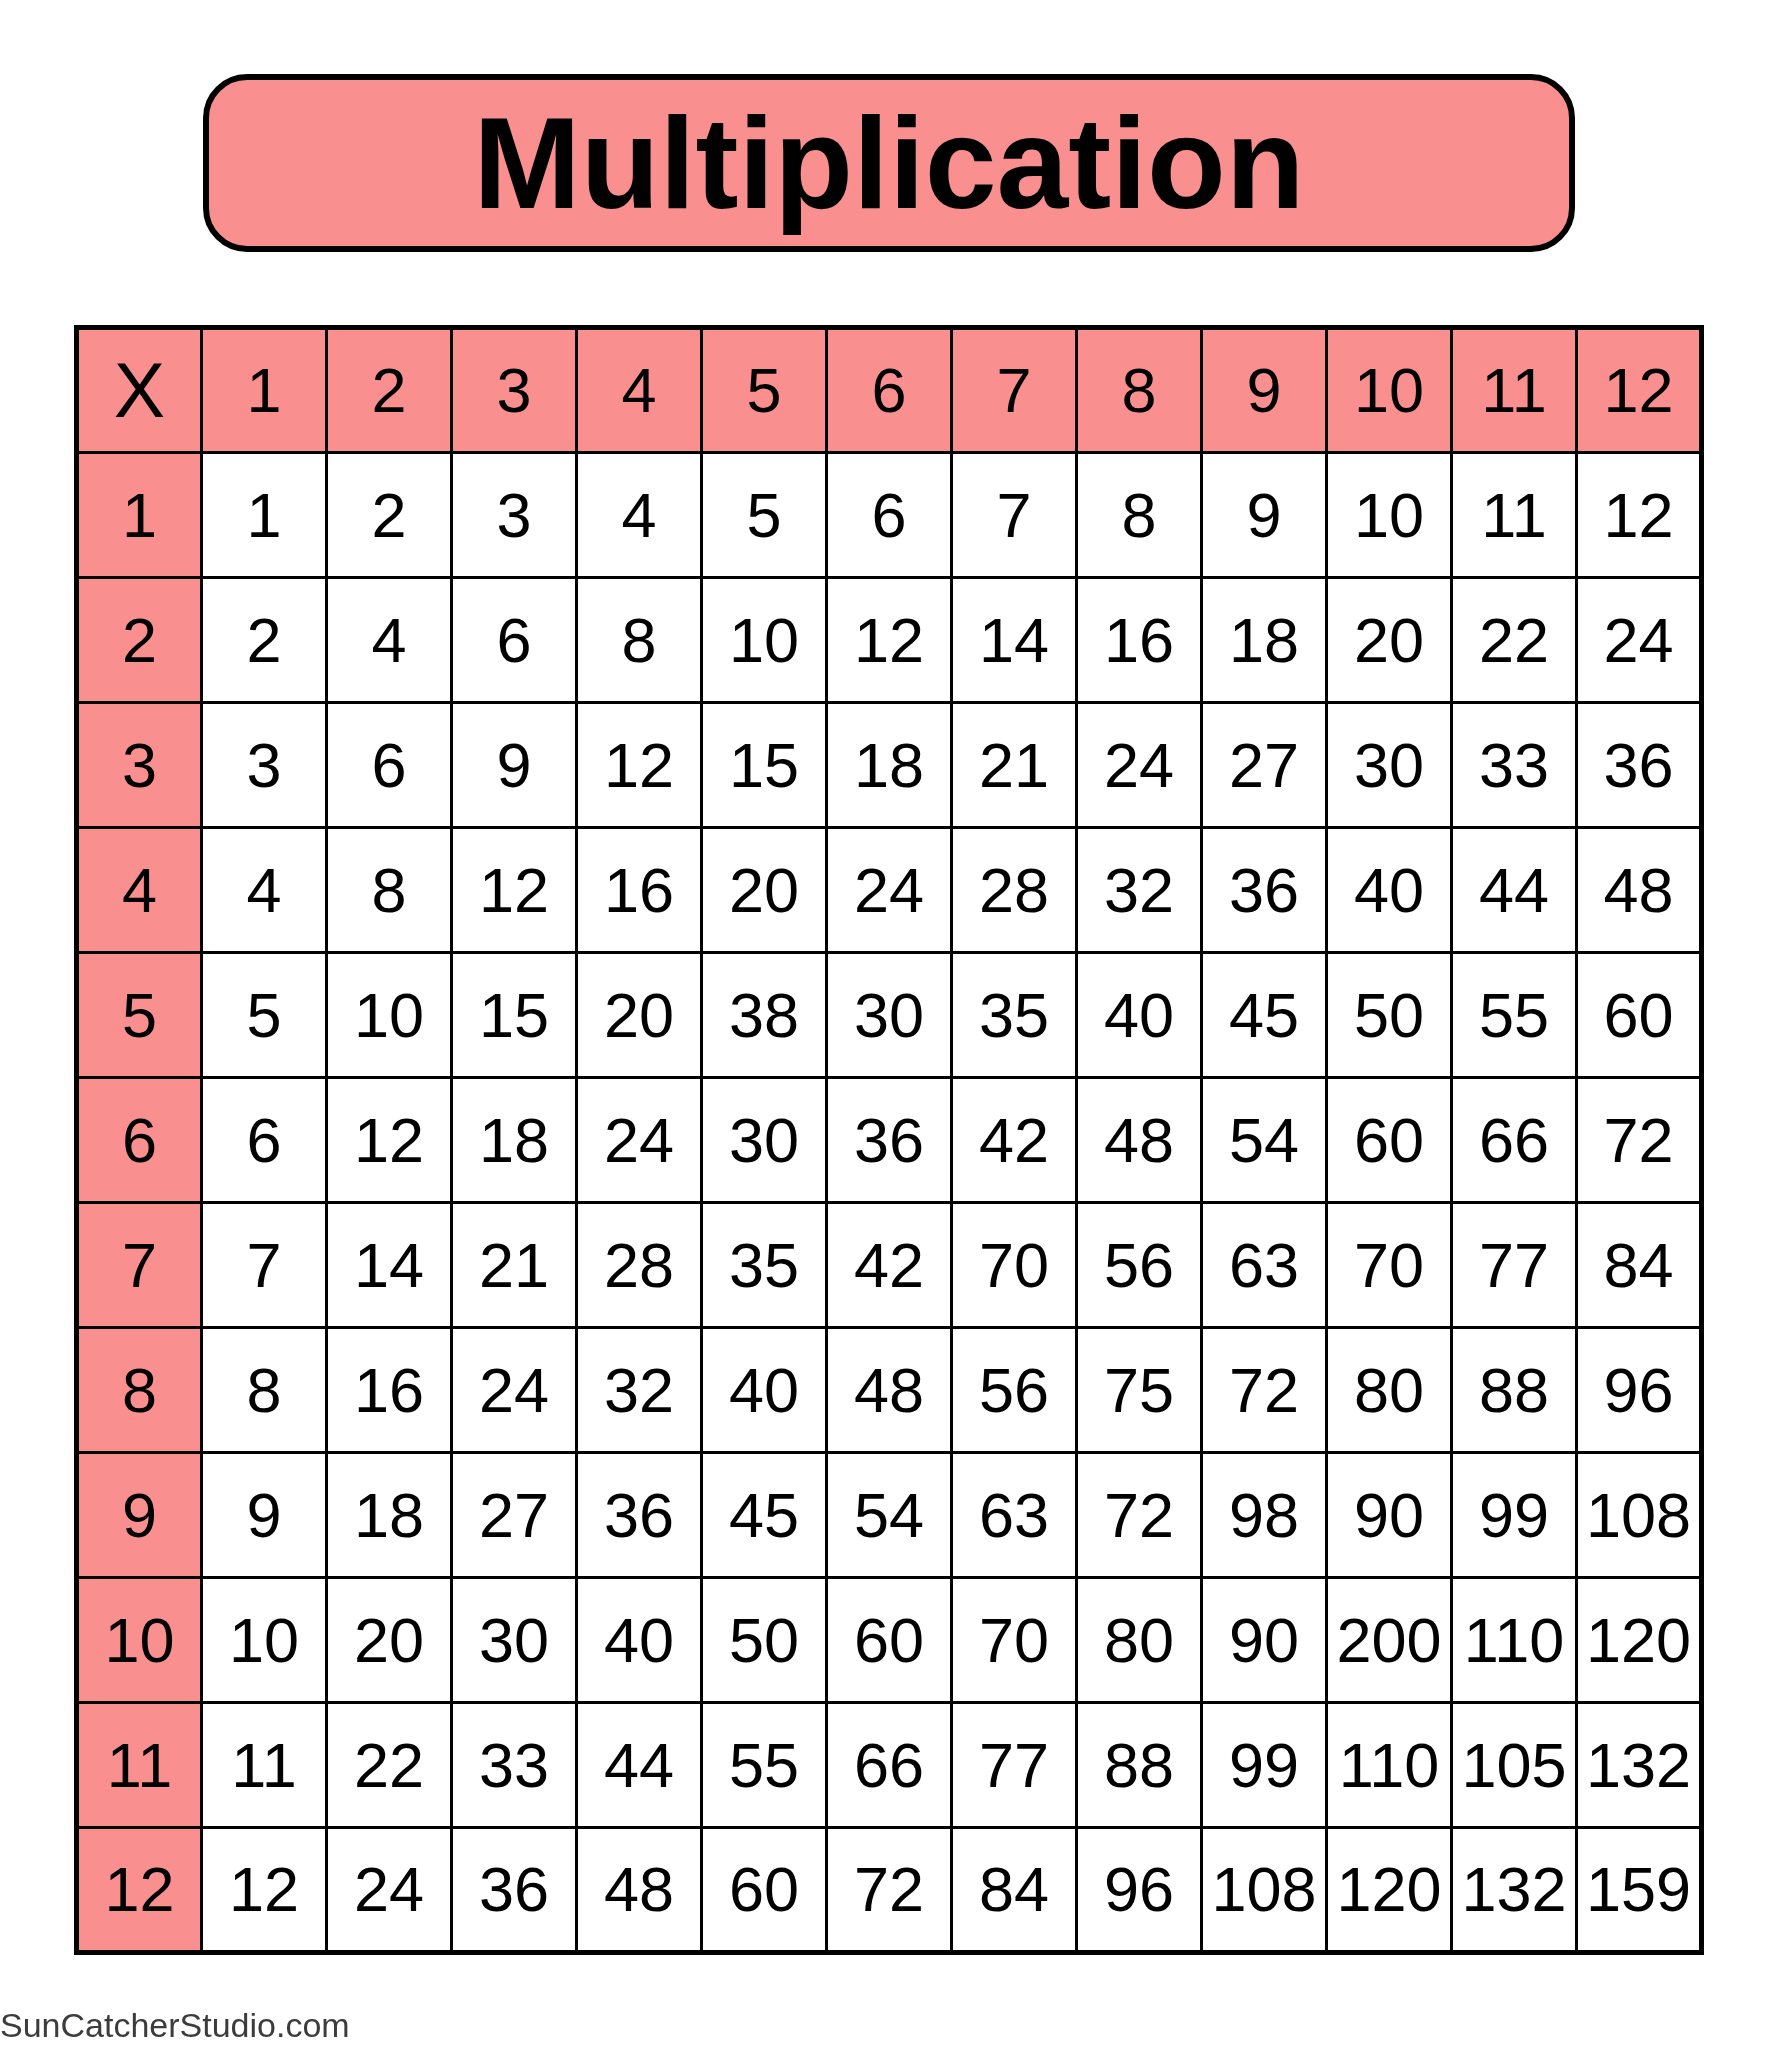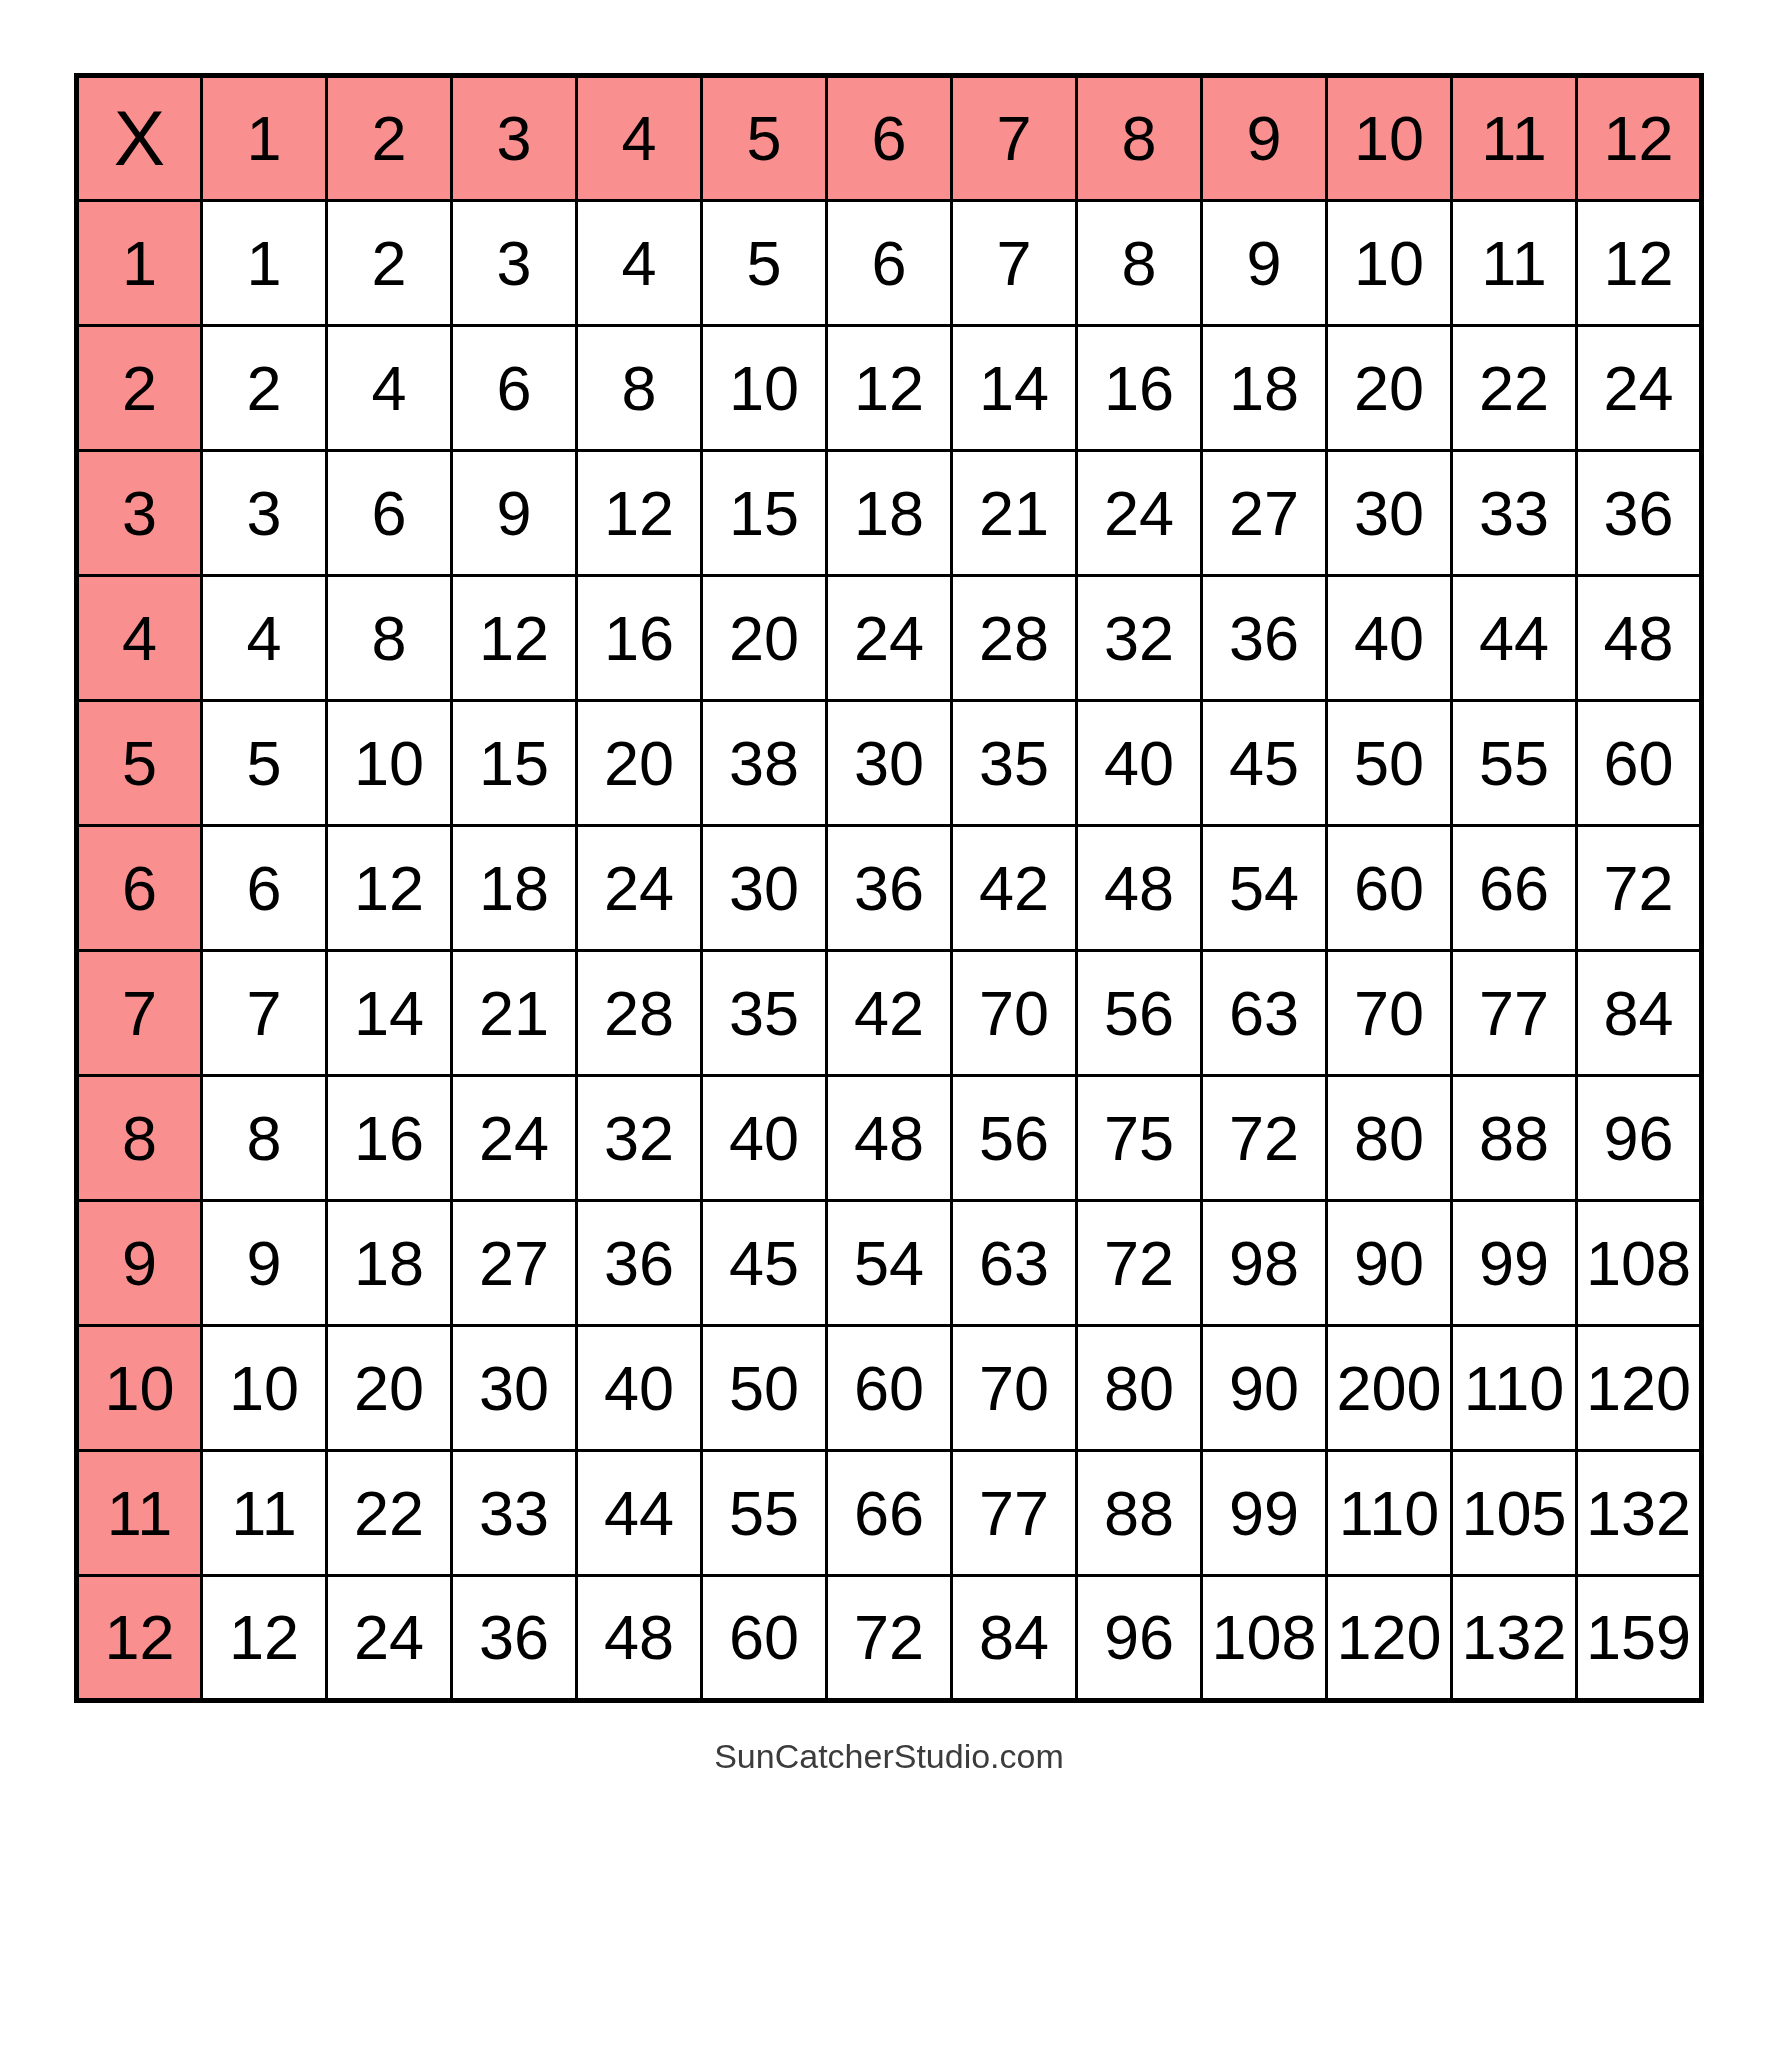--- a/index.html
+++ b/index.html
@@ -61,32 +61,35 @@
     background: #ffffff;
     color: #000000;
   }
   table.mult-table .hdr {
     background: var(--accent, #FA8F8F);
   }
   table.mult-table .corner {
     font-size: 77px;
   }
   .footer {
-    margin-top: 36px;
-    text-align: center;
+    margin-top: 53px;
+    text-align: left;
     font-size: 34px;
     line-height: 1;
     color: var(--footer-color, #3C3C3C);
   }
 </style>
 </head>
 <body>
 
 <div class="page">
 
+  <div class="banner">
+    <span class="banner-text">Multiplication</span>
+  </div>
 
   <table class="mult-table">
     <tbody>
         <tr>
           <th class="hdr corner">X</th>
           <th class="hdr">1</th>
           <th class="hdr">2</th>
           <th class="hdr">3</th>
           <th class="hdr">4</th>
           <th class="hdr">5</th>

